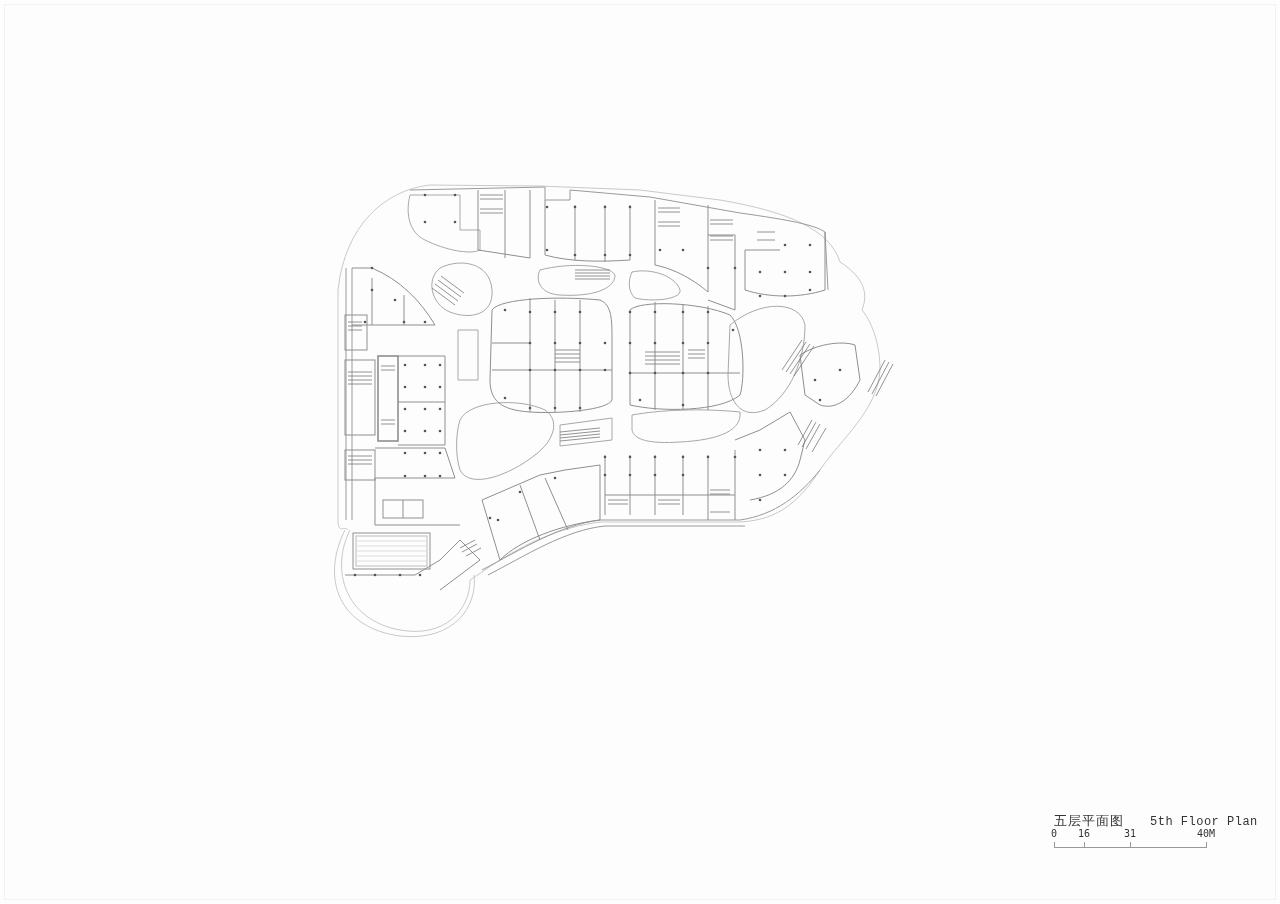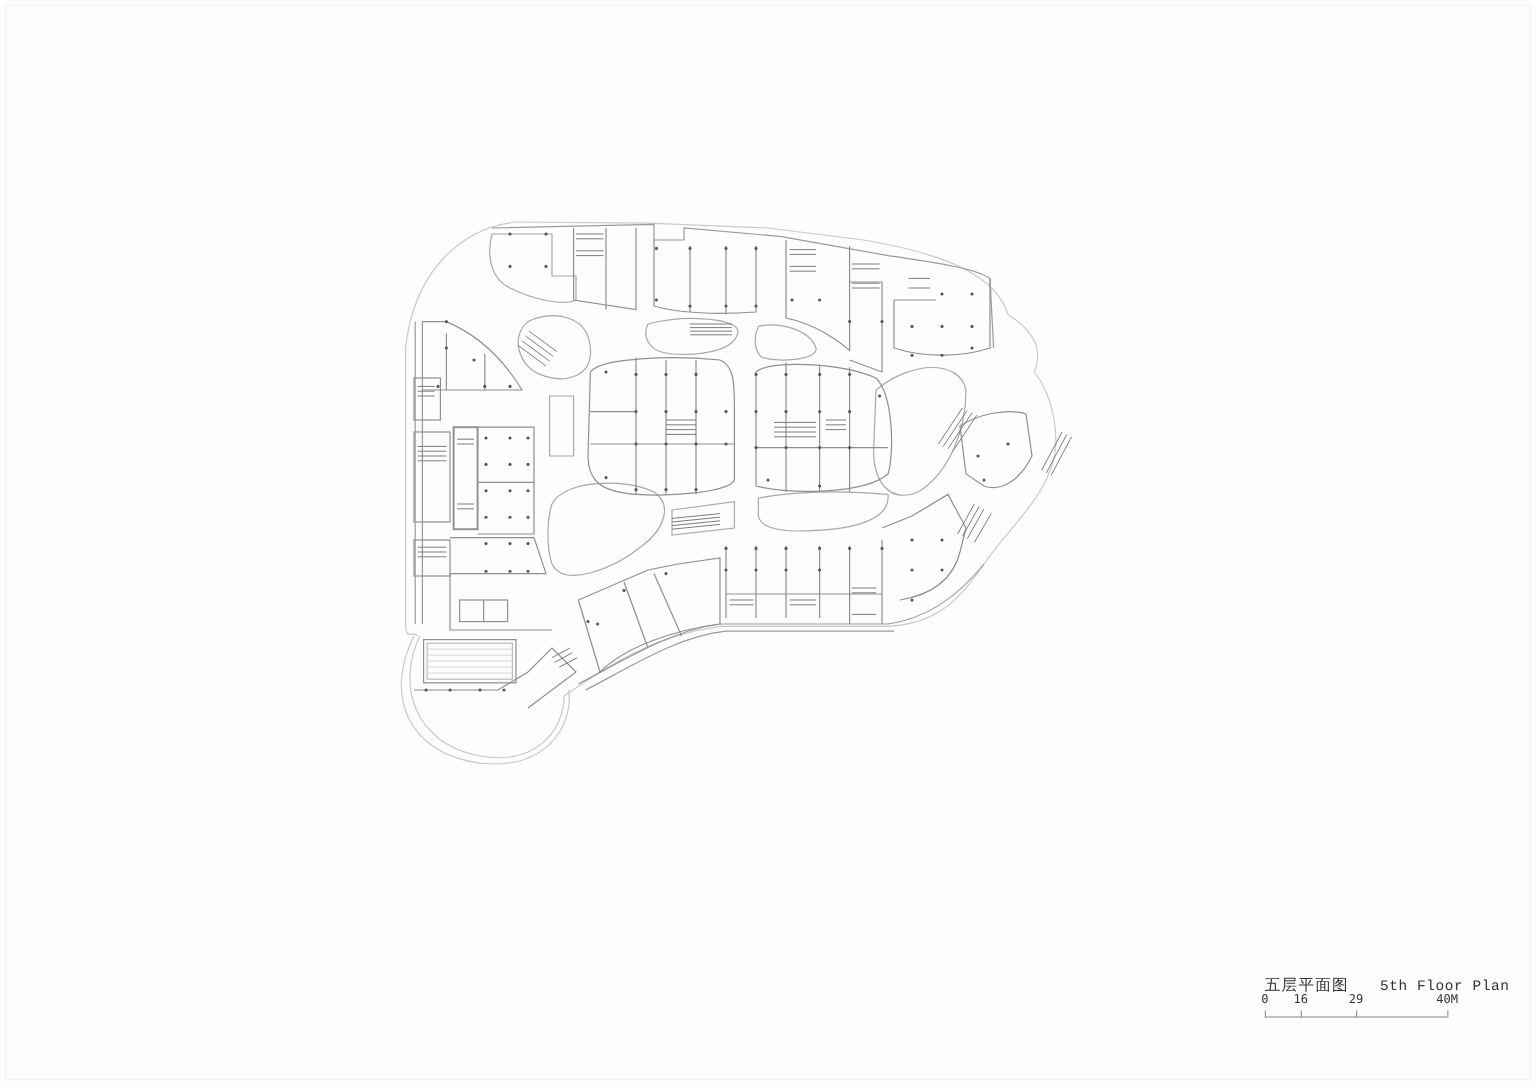--- a/index.html
+++ b/index.html
@@ -273,20 +273,20 @@
 <div class="title-block">
   <div class="title-row">
     <span class="title-cn">五层平面图</span>
     <span class="title-en">5th Floor Plan</span>
   </div>
 </div>
 
 <div class="scale-bar">
   <span class="scale-tick-label" style="left:0px">0</span>
   <span class="scale-tick-label" style="left:30px">16</span>
-  <span class="scale-tick-label" style="left:76px">29</span>
+  <span class="scale-tick-label" style="left:76px">31</span>
   <span class="scale-tick-label" style="left:152px">40M</span>
   <div class="scale-line"></div>
   <div class="scale-tick" style="left:0px"></div>
   <div class="scale-tick" style="left:30px"></div>
   <div class="scale-tick" style="left:76px"></div>
   <div class="scale-tick" style="left:152px"></div>
 </div>
 
 </body></html>

